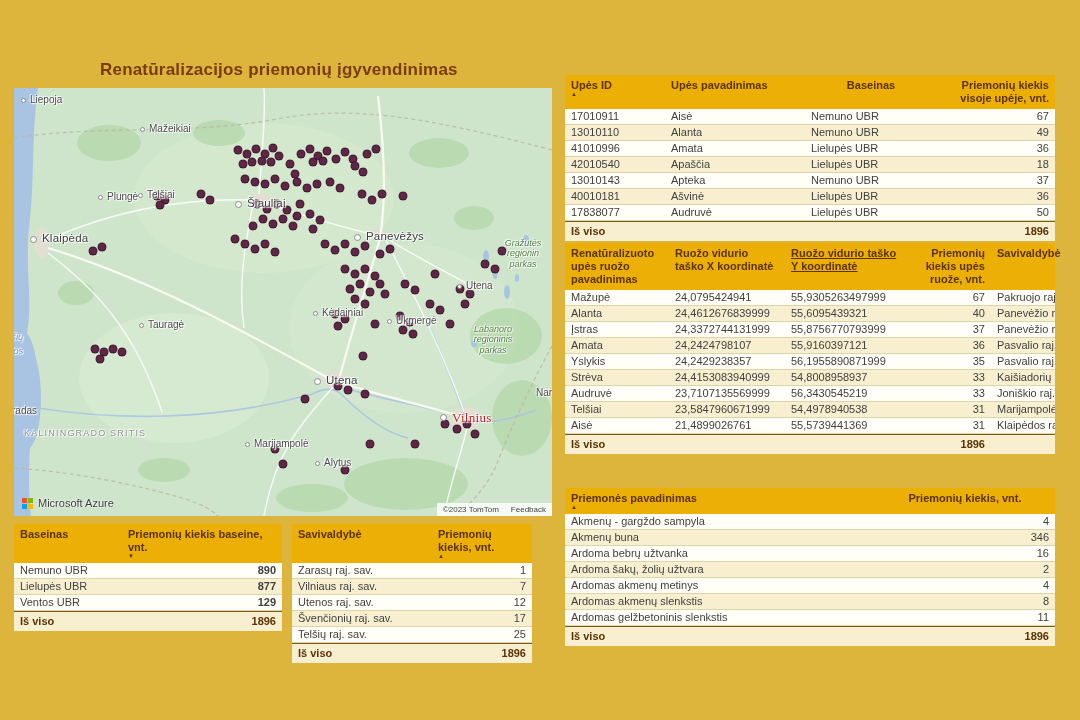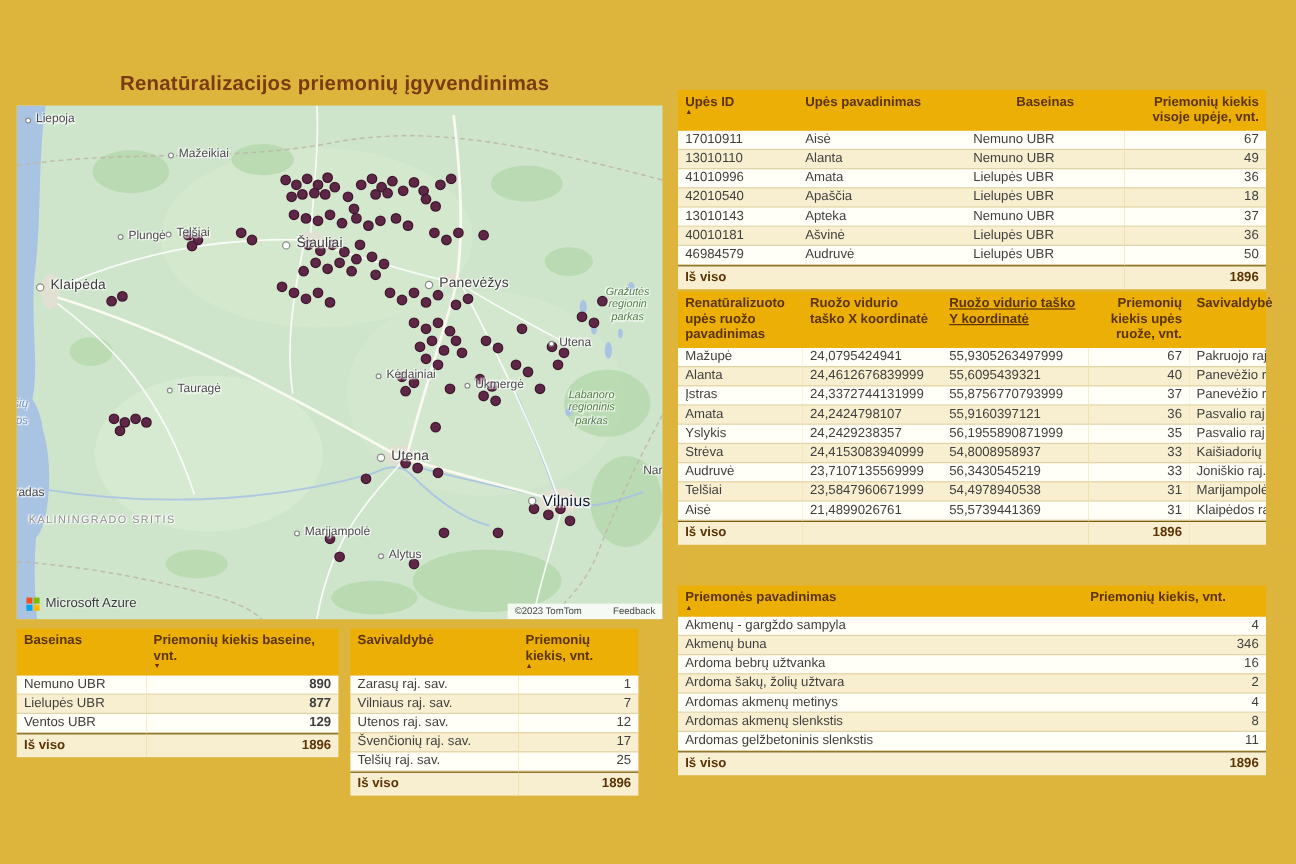--- a/index.html
+++ b/index.html
@@ -20,40 +20,40 @@
     position:absolute;width:9px;height:9px;border-radius:50%;
     background:#5E2746;border:1px solid rgba(42,12,32,.6);
     transform:translate(-50%,-50%);box-sizing:border-box;
   }
   .map-label{
     position:absolute;white-space:pre-line;
     text-shadow:0 0 2px #fff,0 0 2px #fff,1px 1px 1px #fff,-1px -1px 1px #fff;
   }
   .map-label.town{font-size:10px;color:#4A4A4A;}
   .map-label.city{font-size:11.5px;color:#3C3C3C;letter-spacing:.2px;}
-  .map-label.city-large{font-size:13px;color:#0f172a;letter-spacing:.3px;}
+  .map-label.city-large{font-size:13px;color:#b91c1c;letter-spacing:.3px;font-family:Liberation Serif, serif;}
   .map-label.park{font-size:9px;color:#4F7D3F;font-style:italic;text-align:center;width:62px;line-height:1.15;}
   .map-label.region{font-size:9px;color:#8D8D8D;letter-spacing:1.2px;}
   .map-label.partial{font-size:10px;color:#4A4A4A;}
   .map-label.water{font-size:9.5px;color:#6E93C8;font-style:italic;}
   .town-marker{
     position:absolute;width:5px;height:5px;border-radius:50%;
     background:#fff;border:1px solid #8a8a8a;box-sizing:border-box;
   }
   .city-marker{width:7px;height:7px;}
   .map-attr-left{
     position:absolute;left:8px;bottom:7px;display:flex;align-items:center;gap:5px;
     font-size:11px;color:#3A3A3A;
     text-shadow:0 0 2px #fff,0 0 2px #fff;
   }
   .ms-logo{display:inline-grid;grid-template-columns:5px 5px;grid-template-rows:5px 5px;gap:1px;}
   .ms-logo i{display:block;}
   .map-attr-right{
     position:absolute;right:0;bottom:0;background:rgba(255,255,255,.8);
-    font-size:8px;color:#444;padding:2px 6px;display:flex;gap:26px;align-items:center;
+    font-size:8px;color:#444;padding:2px 6px;display:flex;gap:12px;align-items:center;
   }
   
   .pbi-table{position:absolute;}
   .pbi-table table{width:100%;border-spacing:0;table-layout:fixed;font-size:11px;color:#3F3F3F;}
   .pbi-table th{
     background:#ECAF05;color:#5B3305;font-weight:bold;text-align:left;vertical-align:top;
     padding:4px 6px;line-height:13px;font-size:11px;
   }
   .pbi-table td{
     background:#FFFEF7;padding:1px 6px;line-height:13px;
@@ -382,21 +382,21 @@
           <td>Nemuno UBR</td>
           <td>37</td>
         </tr>
         <tr>
           <td>40010181</td>
           <td>Ašvinė</td>
           <td>Lielupės UBR</td>
           <td>36</td>
         </tr>
         <tr>
-          <td>46984579</td>
+          <td>17838077</td>
           <td>Audruvė</td>
           <td>Lielupės UBR</td>
           <td>50</td>
         </tr>
         <tr class="total">
           <td>Iš viso</td>
           <td></td>
           <td></td>
           <td>1896</td>
         </tr>

